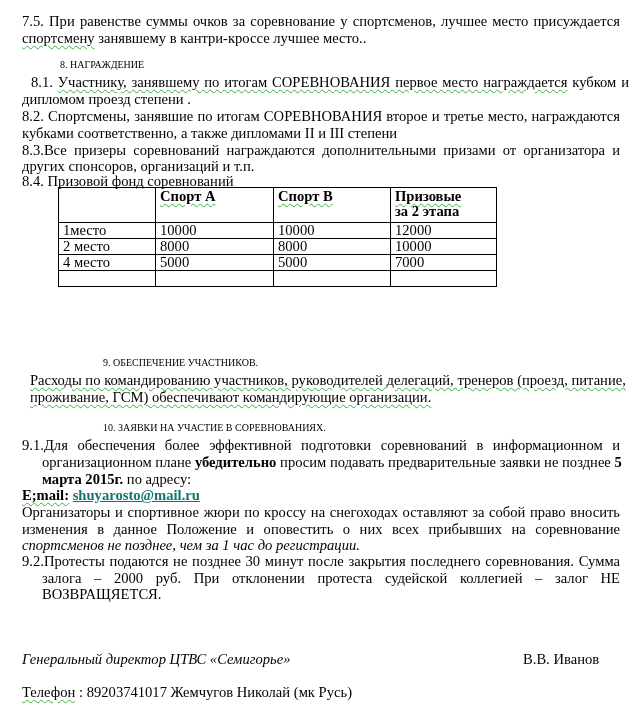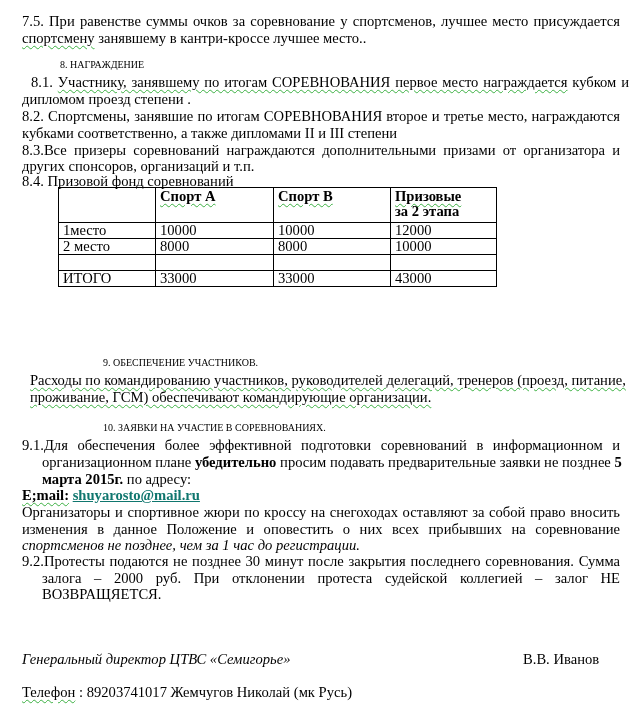--- a/index.html
+++ b/index.html
@@ -60,30 +60,30 @@
     <td>10000</td>
     <td>12000</td>
   </tr>
   <tr>
     <td>2 место</td>
     <td>8000</td>
     <td>8000</td>
     <td>10000</td>
   </tr>
   <tr>
+    <td>4 место</td>
+    <td>5000</td>
+    <td>5000</td>
+    <td>7000</td>
+  </tr>
+  <tr>
     <td></td>
     <td></td>
     <td></td>
     <td></td>
-  </tr>
-  <tr>
-    <td>ИТОГО</td>
-    <td>33000</td>
-    <td>33000</td>
-    <td>43000</td>
   </tr>
 </tbody>
   </table>
 
 <h2 class="abs line" style="left:103px; top:355px;">9.  ОБЕСПЕЧЕНИЕ УЧАСТНИКОВ.</h2>
 <div class="abs line" style="left:30px; top:372px; width:588px; text-align:justify; text-align-last:justify;"><span class="squig">Расходы по  командированию участников, руководителей делегаций, тренеров (проезд, питание,</span></div>
 <div class="abs line" style="left:30px; top:389px;"><span class="squig">проживание, ГСМ) обеспечивают командирующие организации.</span></div>
 
 <h2 class="abs line" style="left:103px; top:420px;">10. ЗАЯВКИ НА  УЧАСТИЕ В  СОРЕВНОВАНИЯХ.</h2>
 <div class="abs line" style="left:22px; top:437px; width:598px; text-align:justify; text-align-last:justify;">9.1.Для обеспечения более эффективной подготовки соревнований в информационном и</div>

